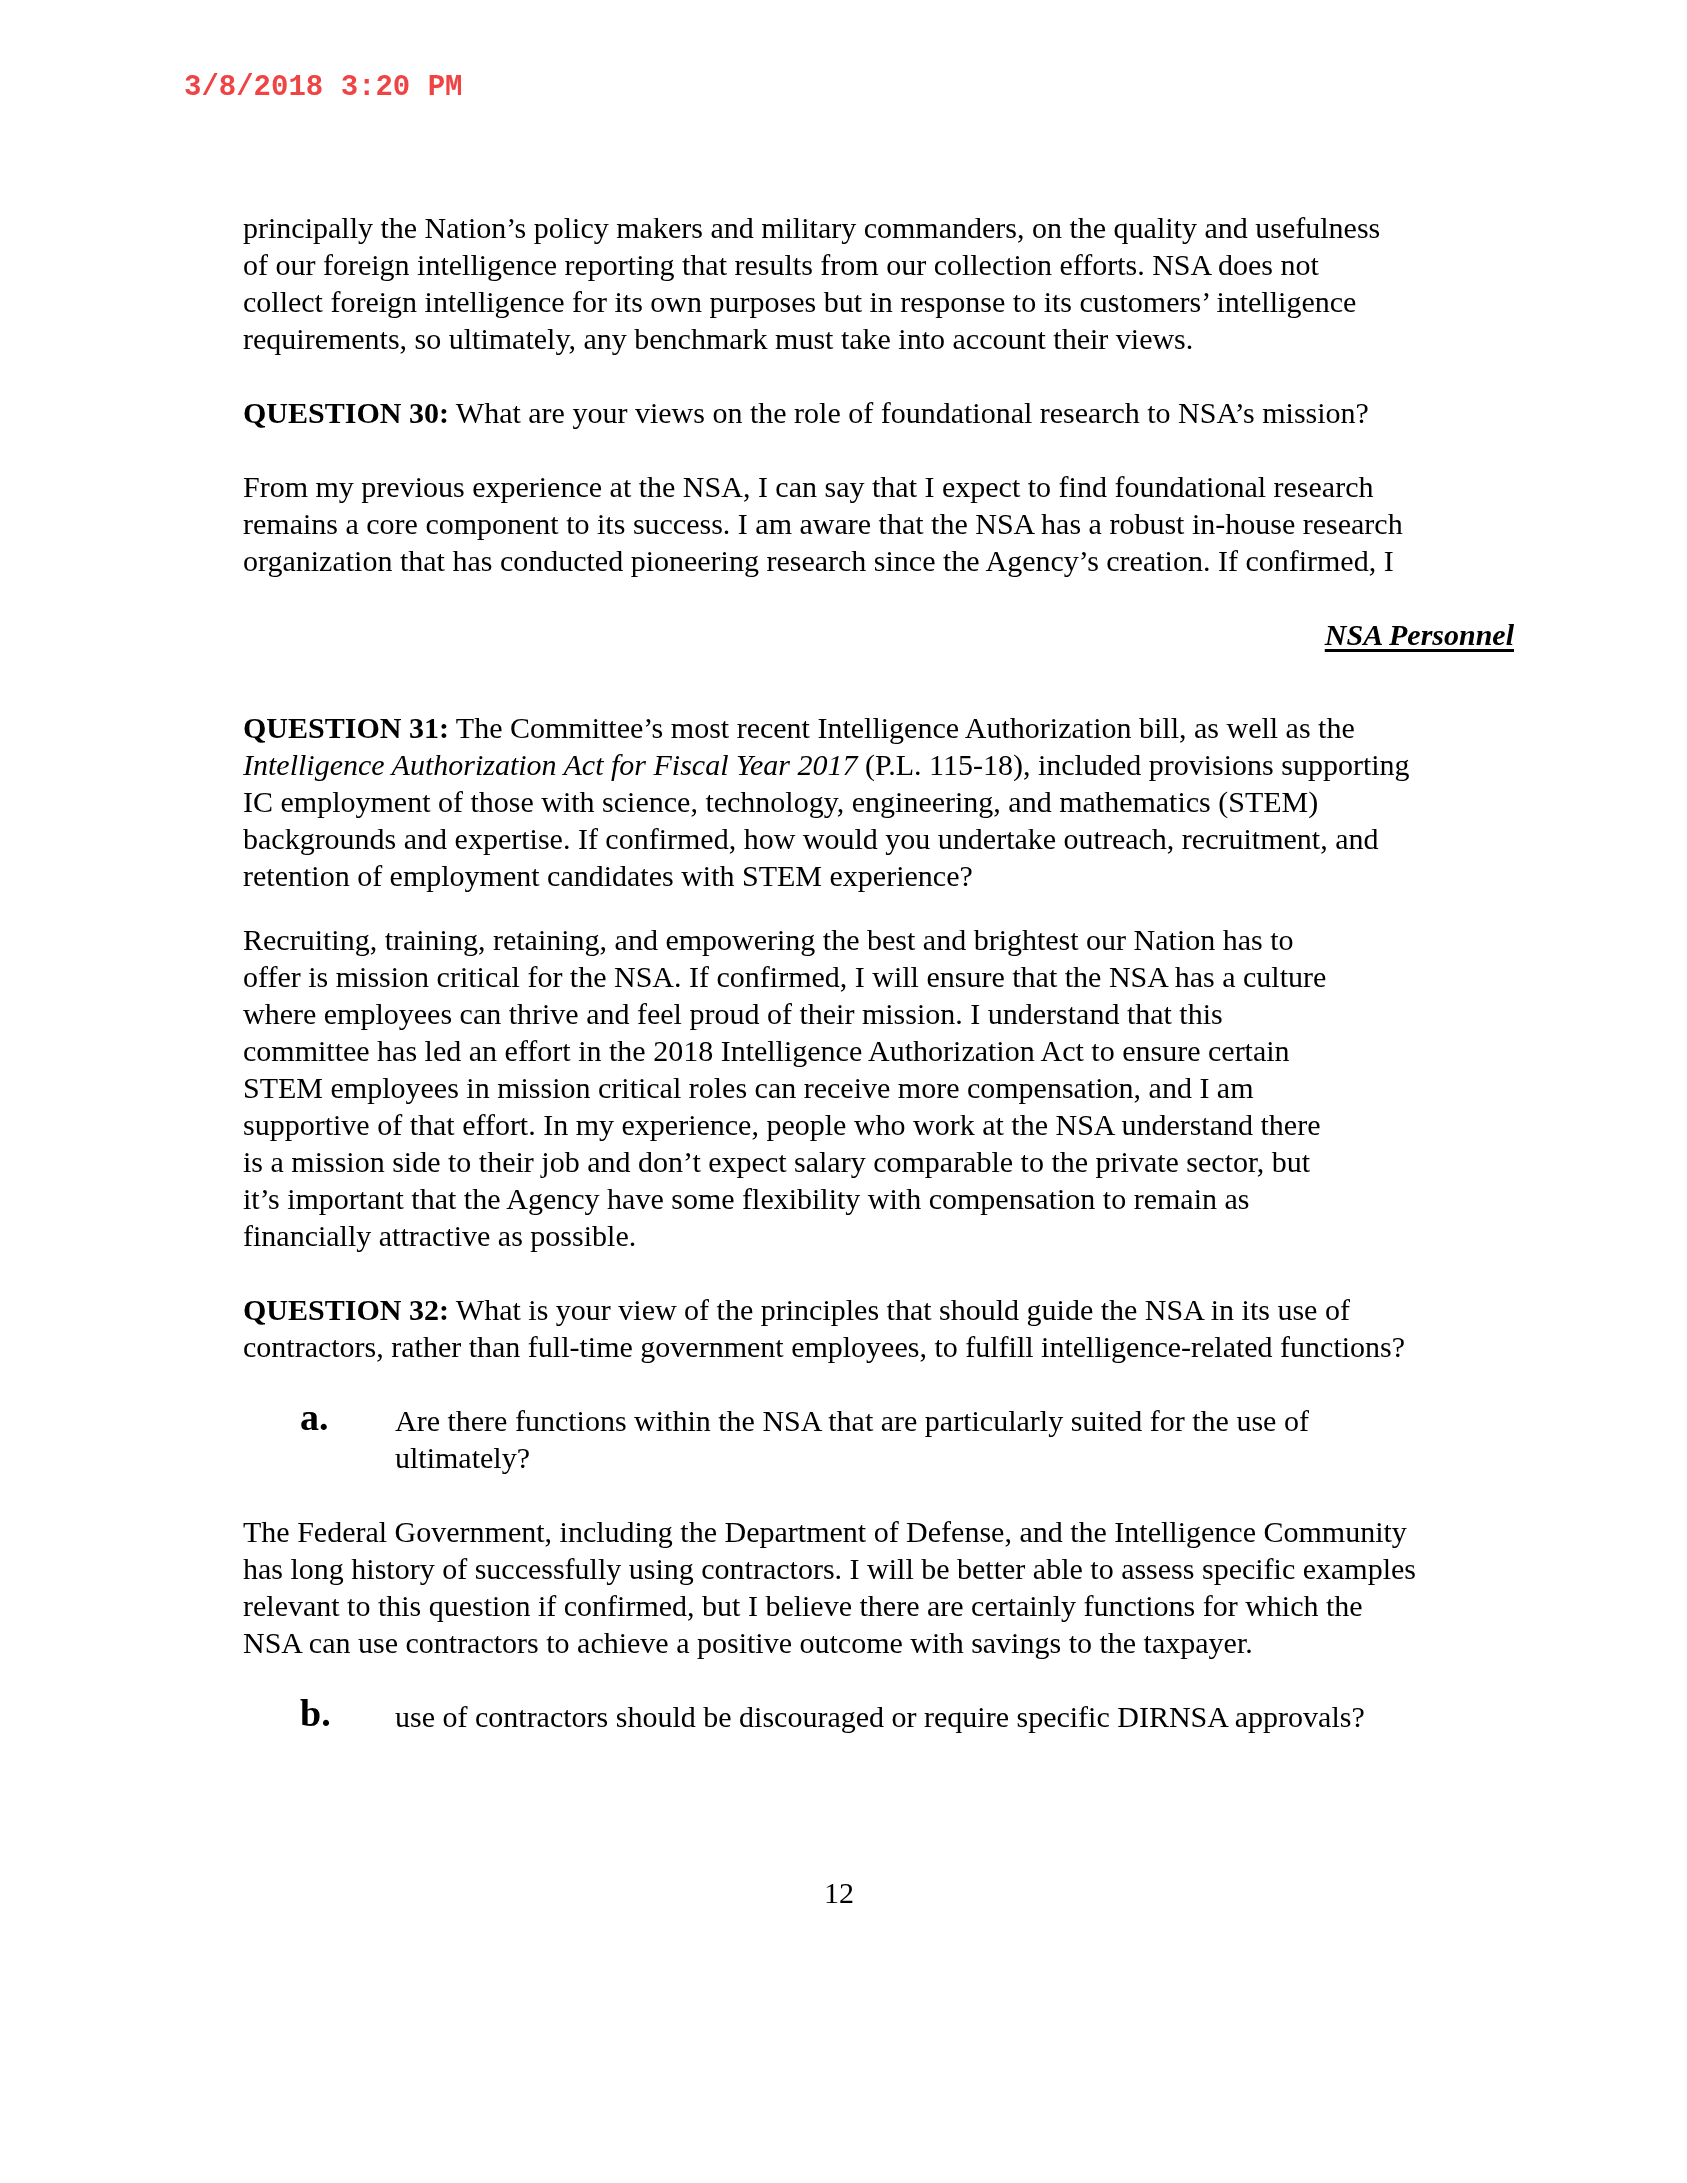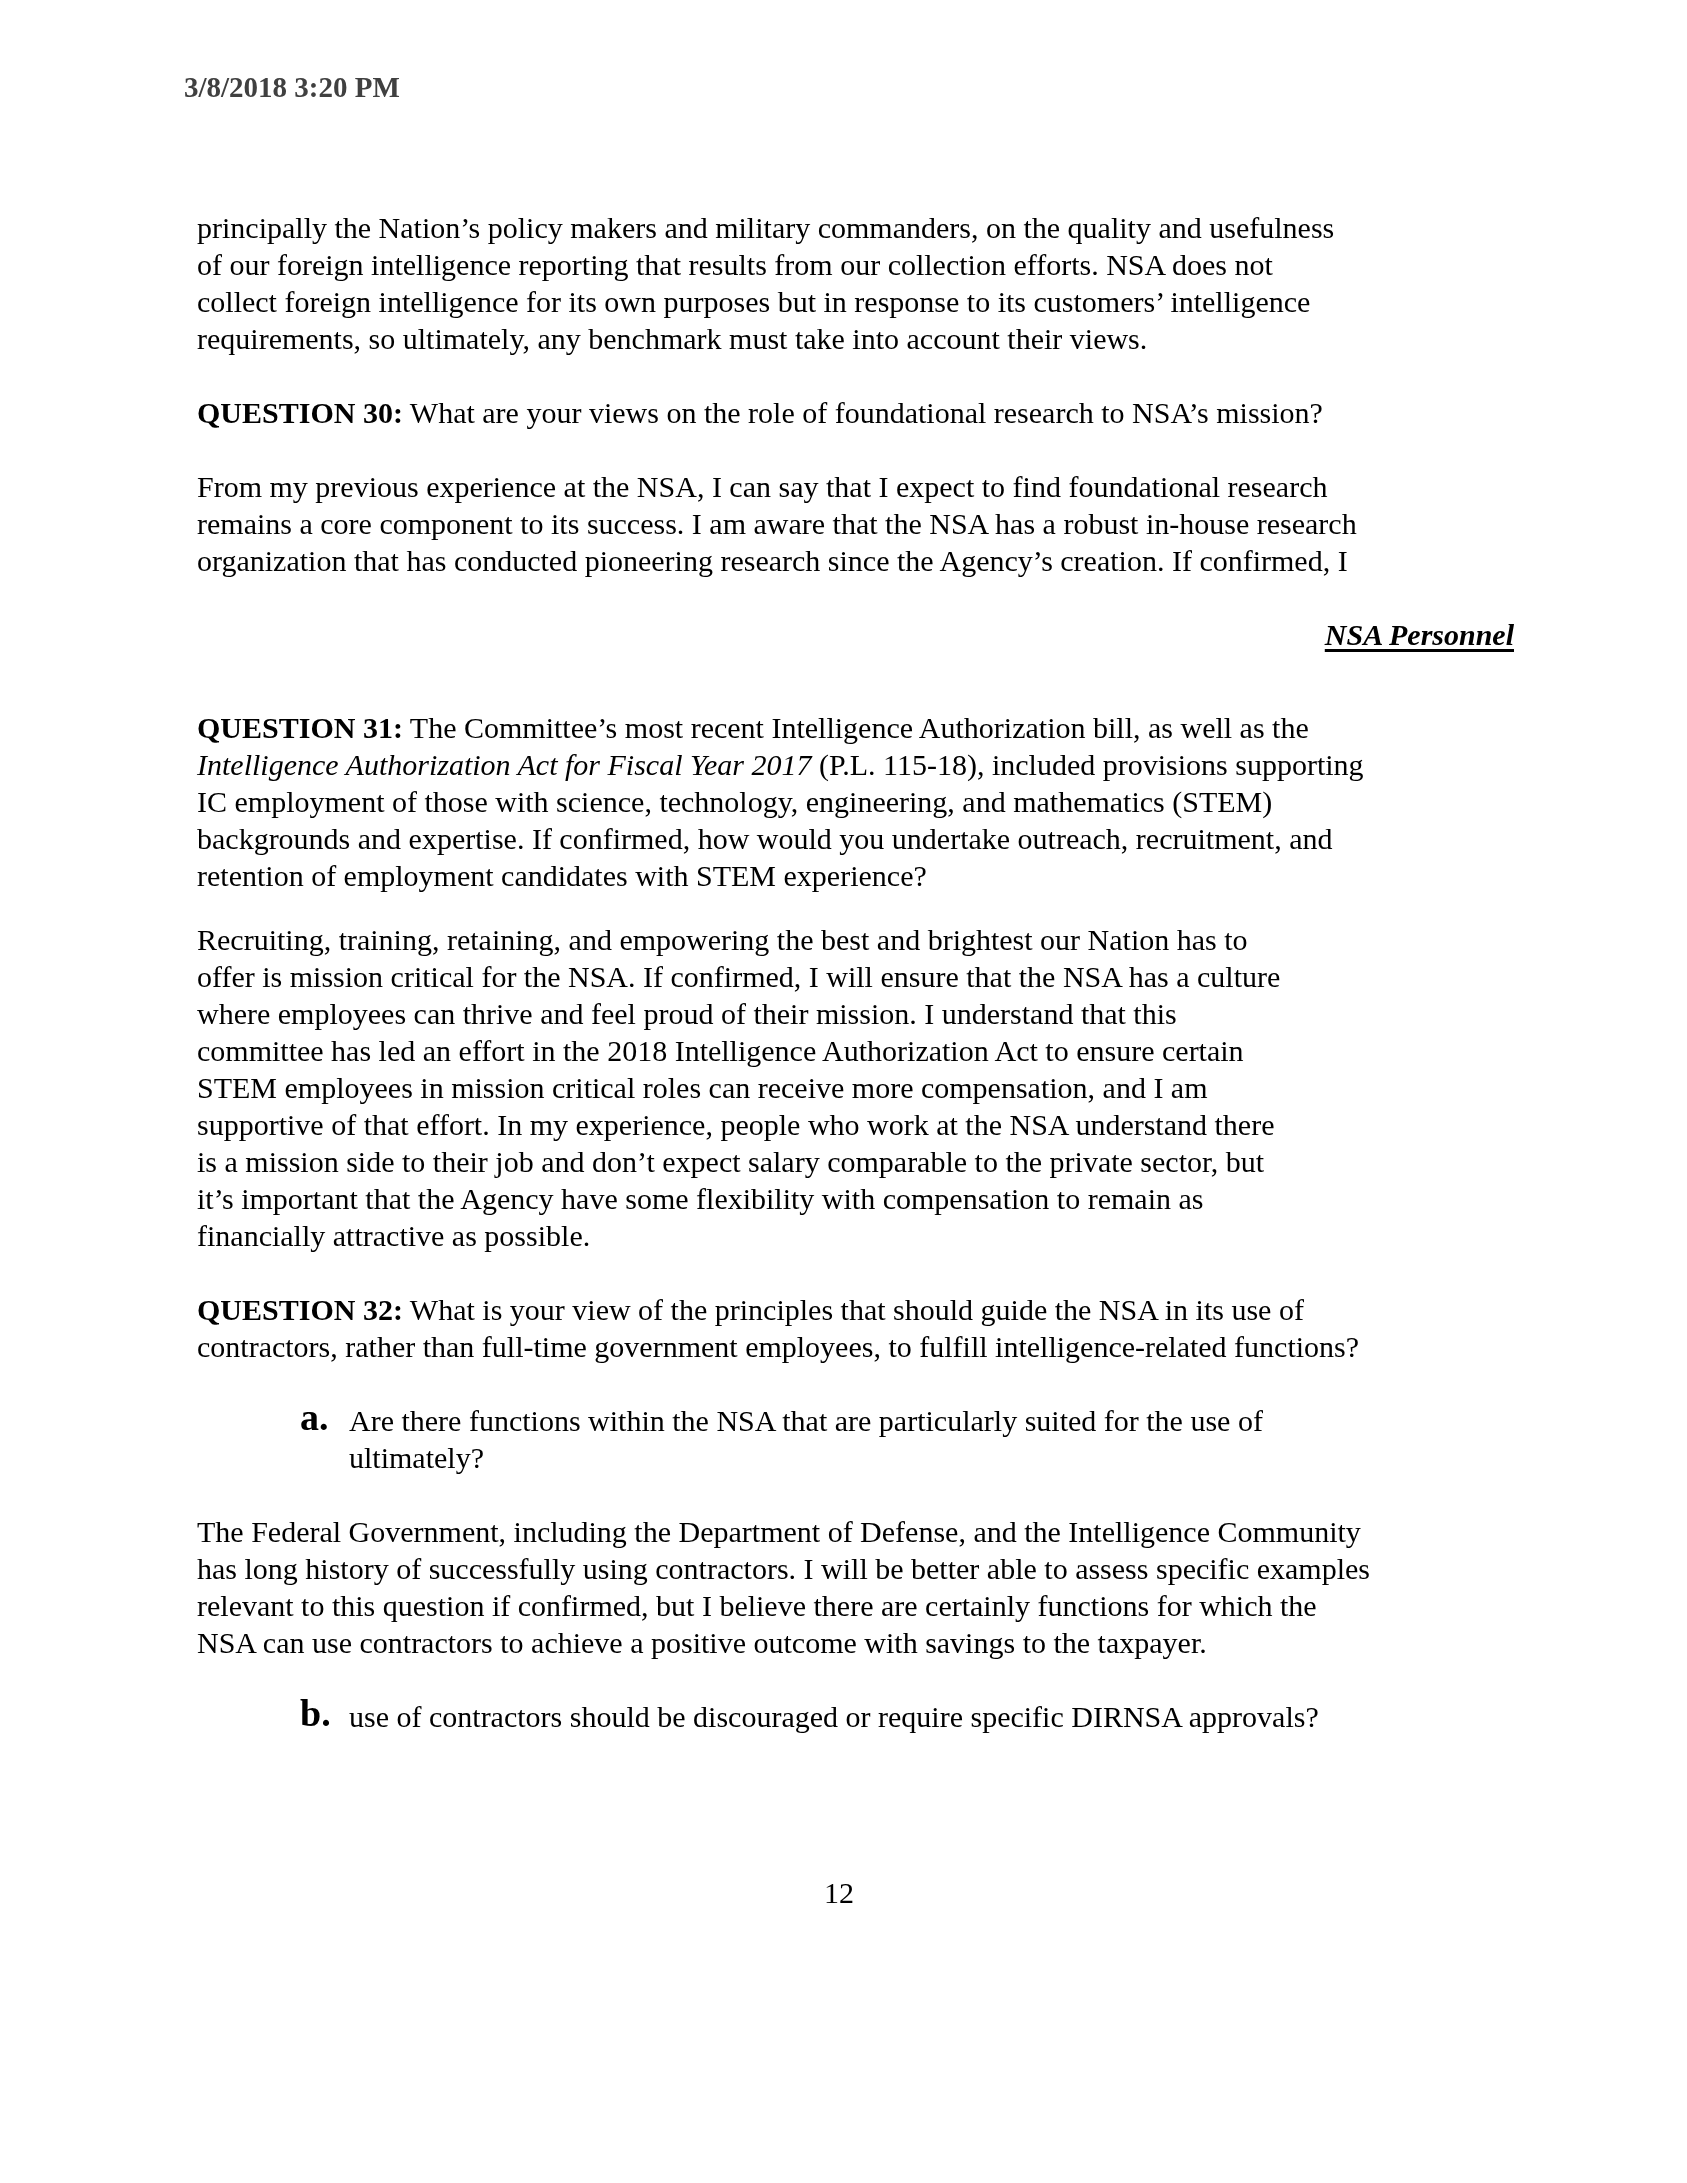--- a/index.html
+++ b/index.html
@@ -1,22 +1,22 @@
 <!DOCTYPE html>
 <html style="font-size:10.6px"><head>
 <meta charset="utf-8">
 <style>
   html, body { margin: 0; padding: 0; background: #ffffff; }
   body { width: 1687px; height: 2183px; position: relative; overflow: hidden;
          font-family: "Liberation Serif", "DejaVu Serif", serif; color: #000; }
-  .stamp { position: absolute; left: 184px; top: 71px; color: #404040;
-           font-weight: bold; font-size: 29px; letter-spacing: 0px; }
+  .stamp { position: absolute; left: 184px; top: 71px; color: #ef4444;
+           font-weight: bold; font-size: 29px; letter-spacing: 0px; font-family: Liberation Mono, monospace; }
   .page { position: absolute; left: 197px; top: 209px; width: 1317px;
           font-size: 30px; line-height: 37px; }
-  .line { white-space: nowrap; display: block; }
+  .line { white-space: nowrap; display: block; margin-left: 46px; }
   .gap { height: 37px; }
   .gap-sm { height: 26.5px; }
   .gap-lg { height: 56px; }
   .b { font-weight: bold; }
   .i { font-style: italic; }
   .heading { font-weight: bold; font-style: italic; text-decoration: underline;
              text-decoration-thickness: 2.6px; text-underline-offset: 4px; text-align: right; }
   .sub { position: relative; padding-left: 152px; }
   .sub .marker { position: absolute; left: 103px; top: -2.6px; font-weight: bold; font-size: 38px; }
   .pagenum { position: absolute; left: 824px; top: 1876px; font-size: 30px; }

